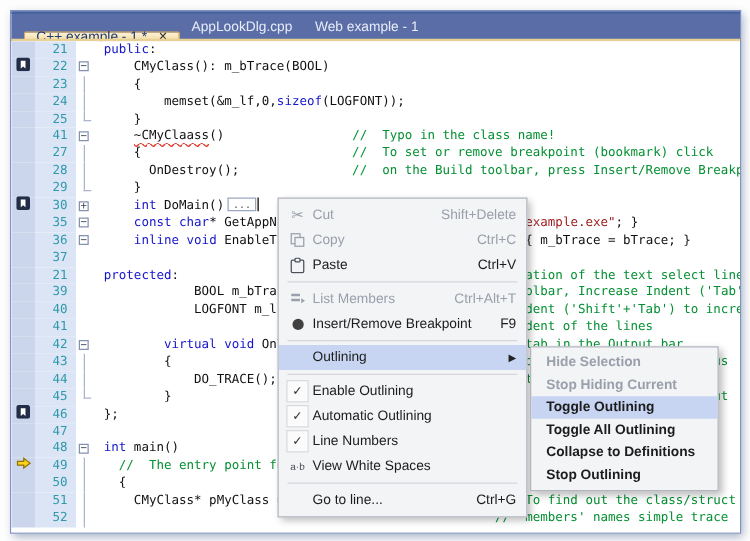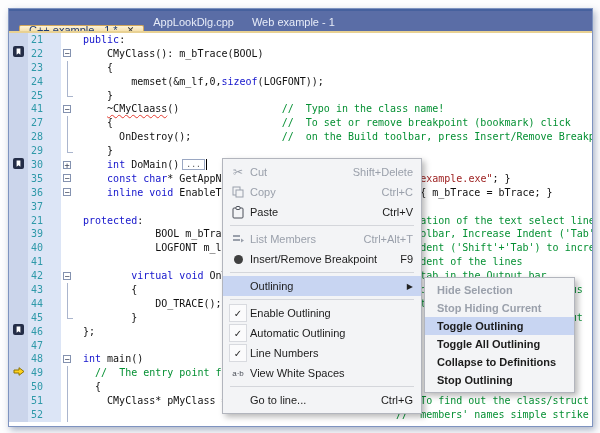--- a/index.html
+++ b/index.html
@@ -12,21 +12,21 @@
   .tab{display:flex;align-items:center;padding:0 9px;font-size:11px;color:#e7ecf8;cursor:default;white-space:nowrap;}
   .tab.active{background:linear-gradient(#fdf3d7,#f3d99e);color:#1d3a72;border:1px solid #d2a75c;border-bottom:none;
               border-radius:2px 2px 0 0;margin-top:14px;}
   .tab .close{margin-left:9px;color:#333;font-size:9px;font-weight:bold;}
   .tab-underline{position:absolute;left:0;right:0;bottom:0;height:2px;background:var(--tab-underline);}
   
   .editor{position:absolute;top:24px;left:0;right:0;bottom:0;background:#fff;overflow:hidden;}
   .row{display:flex;height:13.9px;line-height:13.9px;font-family:"DejaVu Sans Mono",monospace;font-size:10px;}
   .g-ico{width:19px;background:var(--gutter-icons-bg);flex:none;display:flex;align-items:center;justify-content:center;}
   .g-num{width:33px;background:var(--gutter-numbers-bg);flex:none;color:var(--line-number);
-         text-align:right;padding-right:18px;box-sizing:border-box;}
+         text-align:right;padding-right:7px;box-sizing:border-box;}
   .g-fold{width:14px;flex:none;position:relative;background:#fff;}
   .fold-box{position:absolute;left:2px;top:2.5px;width:8px;height:8px;border:1px solid #8492b0;background:#fff;
             font-size:8.5px;line-height:7px;text-align:center;color:#39415a;box-sizing:border-box;}
   .fold-guide{position:absolute;left:6px;top:0;bottom:0;width:1px;background:#aab5cd;}
   .fold-end{position:absolute;left:6px;top:0;height:55%;width:5px;border-left:1px solid #aab5cd;
             border-bottom:1px solid #aab5cd;}
   .code{margin:0;padding-left:8px;white-space:pre;color:#111;}
   .k{color:var(--kw);} .s{color:var(--str);} .c{color:var(--cmt);}
   .e{text-decoration:underline wavy #e43b2f;text-decoration-thickness:1px;text-underline-offset:2px;}
   .fold-ellipsis{display:inline-block;border:1px solid #9aa7c2;color:#555;background:#fff;
@@ -285,21 +285,21 @@
           <div class="fold-guide"></div>
         </div>
         <pre class="code"><span>    CMyClass* pMyClass = </span><span class="k">new</span><span> CMyClass();</span>            <span class="c">//  To find out the class/struct</span></pre>
       </div>
       <div class="row">
         <div class="g-ico"></div>
         <div class="g-num">52</div>
         <div class="g-fold">
           <div class="fold-guide"></div>
         </div>
-        <pre class="code">                                                    <span class="c">//  members' names simple strike</span></pre>
+        <pre class="code">                                                    <span class="c">//  members' names simple trace</span></pre>
       </div>
     </div>
 </div>
 <div class="menu main-menu" style="left:222px;top:158px;width:198px;">
     <div class="mi dis">
       <span class="ico">
         <span style="color:#9aa0ab;font-size:12px">✂</span>
       </span>
       <span class="lbl">Cut</span>
       <span class="sc">Shift+Delete</span>

